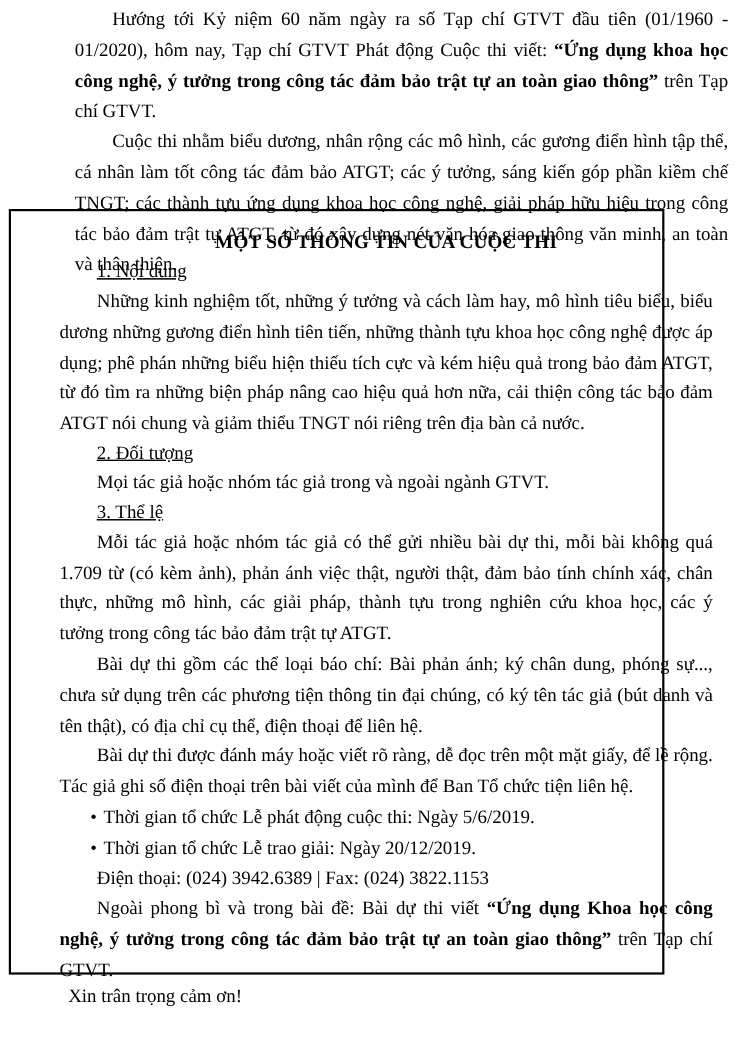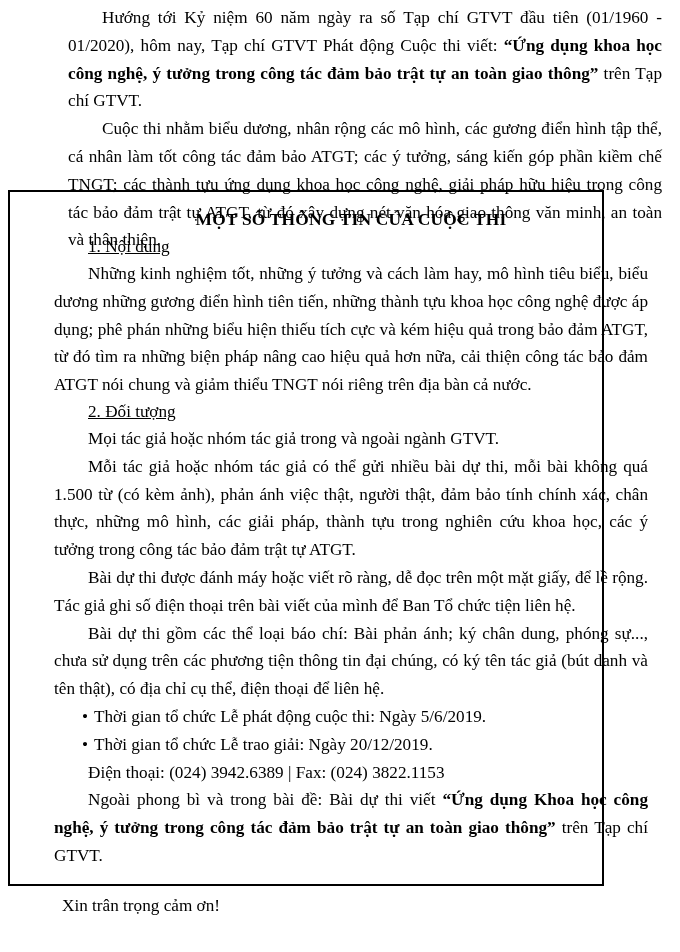--- a/index.html
+++ b/index.html
@@ -136,23 +136,24 @@
     <div class="framed-inner">
 
       <p class="box-title">MỘT SỐ THÔNG TIN CỦA CUỘC THI</p>
 
       <p class="heading"><span class="u">1. Nội dung</span></p>
       <p>Những kinh nghiệm tốt, những ý tưởng và cách làm hay, mô hình tiêu biểu, biểu dương những gương điển hình tiên tiến, những thành tựu khoa học công nghệ được áp dụng; phê phán những biểu hiện thiếu tích cực và kém hiệu quả trong bảo đảm ATGT, từ đó tìm ra những biện pháp nâng cao hiệu quả hơn nữa, cải thiện công tác bảo đảm ATGT nói chung và giảm thiểu TNGT nói riêng trên địa bàn cả nước.</p>
 
       <p class="heading"><span class="u">2. Đối tượng</span></p>
       <p>Mọi tác giả hoặc nhóm tác giả trong và ngoài ngành GTVT.</p>
 
-      <p>Mỗi tác giả hoặc nhóm tác giả có thể gửi nhiều bài dự thi, mỗi bài không quá 1.500 từ (có kèm ảnh), phản ánh việc thật, người thật, đảm bảo tính chính xác, chân thực, những mô hình, các giải pháp, thành tựu trong nghiên cứu khoa học, các ý tưởng trong công tác bảo đảm trật tự ATGT.</p>
+      <p class="heading"><span class="u">3. Thể lệ</span></p>
+      <p>Mỗi tác giả hoặc nhóm tác giả có thể gửi nhiều bài dự thi, mỗi bài không quá 1.709 từ (có kèm ảnh), phản ánh việc thật, người thật, đảm bảo tính chính xác, chân thực, những mô hình, các giải pháp, thành tựu trong nghiên cứu khoa học, các ý tưởng trong công tác bảo đảm trật tự ATGT.</p>
+      <p>Bài dự thi gồm các thể loại báo chí: Bài phản ánh; ký chân dung, phóng sự..., chưa sử dụng trên các phương tiện thông tin đại chúng, có ký tên tác giả (bút danh và tên thật), có địa chỉ cụ thể, điện thoại để liên hệ.</p>
       <p>Bài dự thi được đánh máy hoặc viết rõ ràng, dễ đọc trên một mặt giấy, để lề rộng. Tác giả ghi số điện thoại trên bài viết của mình để Ban Tổ chức tiện liên hệ.</p>
-      <p>Bài dự thi gồm các thể loại báo chí: Bài phản ánh; ký chân dung, phóng sự..., chưa sử dụng trên các phương tiện thông tin đại chúng, có ký tên tác giả (bút danh và tên thật), có địa chỉ cụ thể, điện thoại để liên hệ.</p>
 
       <p class="bullet"><span class="dot">•</span><span>Thời gian tổ chức Lễ phát động cuộc thi: Ngày 5/6/2019.</span></p>
       <p class="bullet"><span class="dot">•</span><span>Thời gian tổ chức Lễ trao giải: Ngày 20/12/2019.</span></p>
 
       <p class="plain-line">Điện thoại: (024) 3942.6389 | Fax: (024) 3822.1153</p>
 
       <p><span>Ngoài phong bì và trong bài đề: Bài dự thi viết </span><b>“Ứng dụng Khoa học công nghệ, ý tưởng trong công tác đảm bảo trật tự an toàn giao thông”</b><span> trên Tạp chí GTVT.</span></p>
 
     </div>
   </div>

